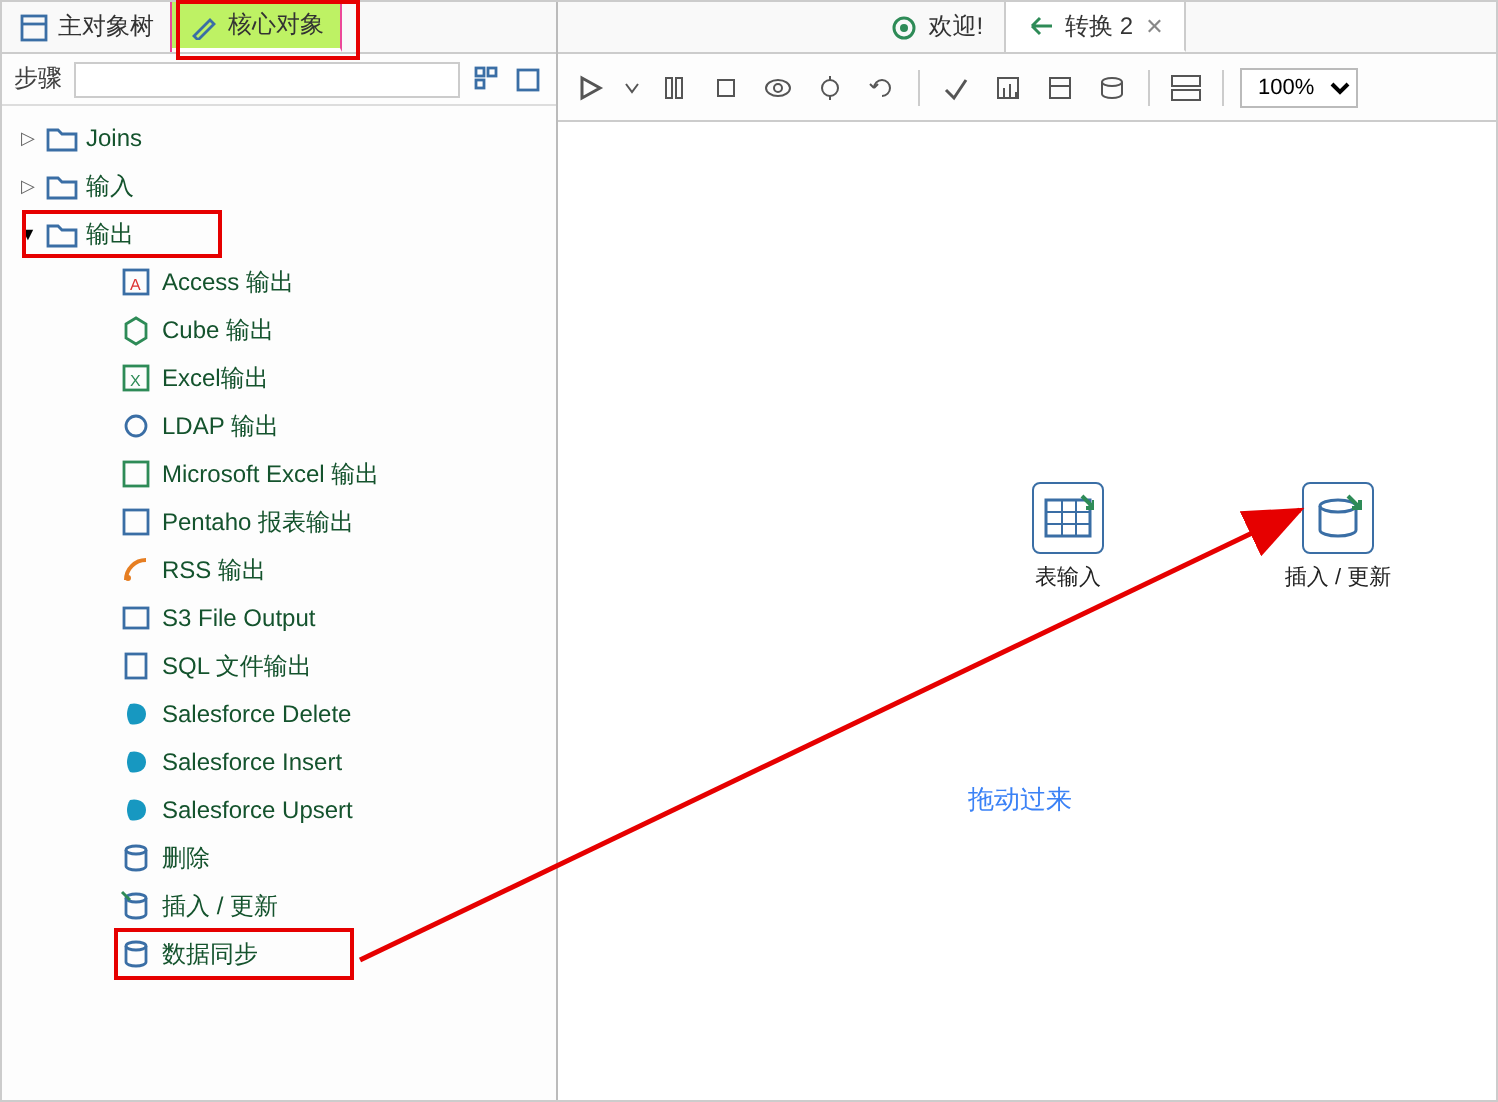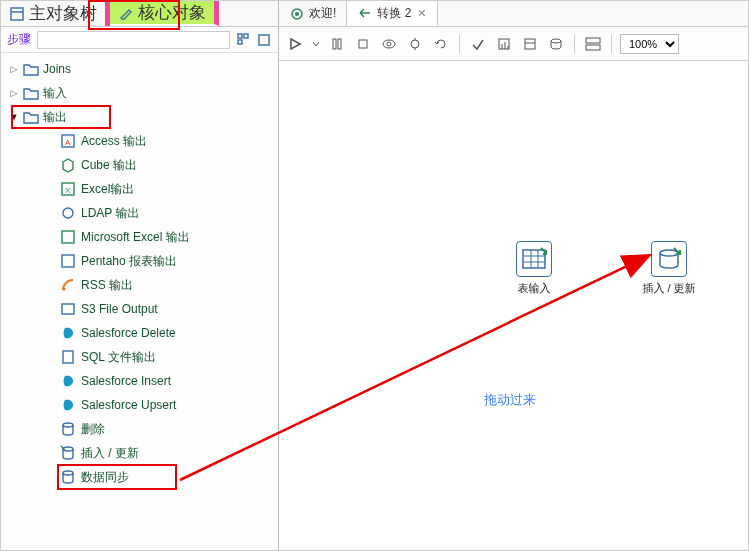--- a/index.html
+++ b/index.html
@@ -37,42 +37,42 @@
     display: flex;
     height: 26px;
     background: #f9f9f9;
     border-bottom: 1px solid #ccc;
   }
   .tab {
     display: flex;
     align-items: center;
     gap: 4px;
     padding: 0 8px;
-    border-right: 5px solid #ec4899;
-    font-size: 17px;
+    border-right: 1px solid #ec4899;
+    font-size: 12px;
     color: #333;
     cursor: pointer;
     position: relative;
     justify-content: center;
   }
   .tab.active {
     background: #bef264;
     border-bottom: 2px solid #fff;
   }
   
   .search-row {
     display: flex;
     align-items: center;
     height: 26px;
     border-bottom: 1px solid #ddd;
     padding: 0 6px;
     gap: 6px;
   }
   .search-label {
-    color: #6d28d9;
+    color: #404040;
     white-space: nowrap;
   }
   .search-input {
     flex: 1;
     height: 18px;
     border: 1px solid #ccc;
     font-size: 11px;
     padding: 0 3px;
     background: #fff;
   }
@@ -130,20 +130,21 @@
     border: 2px solid #e60000;
     pointer-events: none;
   }
   
   .editor-tabs {
     display: flex;
     height: 26px;
     border-bottom: 1px solid #ccc;
     background: #f9f9f9;
     align-items: stretch;
+    justify-content: center;
   }
   .editor-tab {
     display: flex;
     align-items: center;
     gap: 4px;
     padding: 0 10px;
     border-right: 1px solid #ccc;
     font-size: 12px;
     cursor: pointer;
   }
@@ -371,32 +372,32 @@
             <span class="node-icon">
               <svg width="16" height="16">
                 <rect x="2" y="3" width="12" height="10" class="st-blue"></rect>
               </svg>
             </span>
             <span class="tree-label">S3 File Output</span>
           </div>
         <div class="tree-row">
             <span class="node-icon">
               <svg width="16" height="16">
+                <rect x="3" y="2" width="10" height="12" class="st-blue"></rect>
+              </svg>
+            </span>
+            <span class="tree-label">SQL 文件输出</span>
+          </div>
+        <div class="tree-row">
+            <span class="node-icon">
+              <svg width="16" height="16">
                 <path d="M5 3 C 3 6, 3 10, 5 13 C 9 14, 13 12, 13 8 C 13 4, 9 2, 5 3 Z" fill="#1798c1"></path>
               </svg>
             </span>
             <span class="tree-label">Salesforce Delete</span>
-          </div>
-        <div class="tree-row">
-            <span class="node-icon">
-              <svg width="16" height="16">
-                <rect x="3" y="2" width="10" height="12" class="st-blue"></rect>
-              </svg>
-            </span>
-            <span class="tree-label">SQL 文件输出</span>
           </div>
         <div class="tree-row">
             <span class="node-icon">
               <svg width="16" height="16">
                 <path d="M5 3 C 3 6, 3 10, 5 13 C 9 14, 13 12, 13 8 C 13 4, 9 2, 5 3 Z" fill="#1798c1"></path>
               </svg>
             </span>
             <span class="tree-label">Salesforce Insert</span>
           </div>
         <div class="tree-row">

